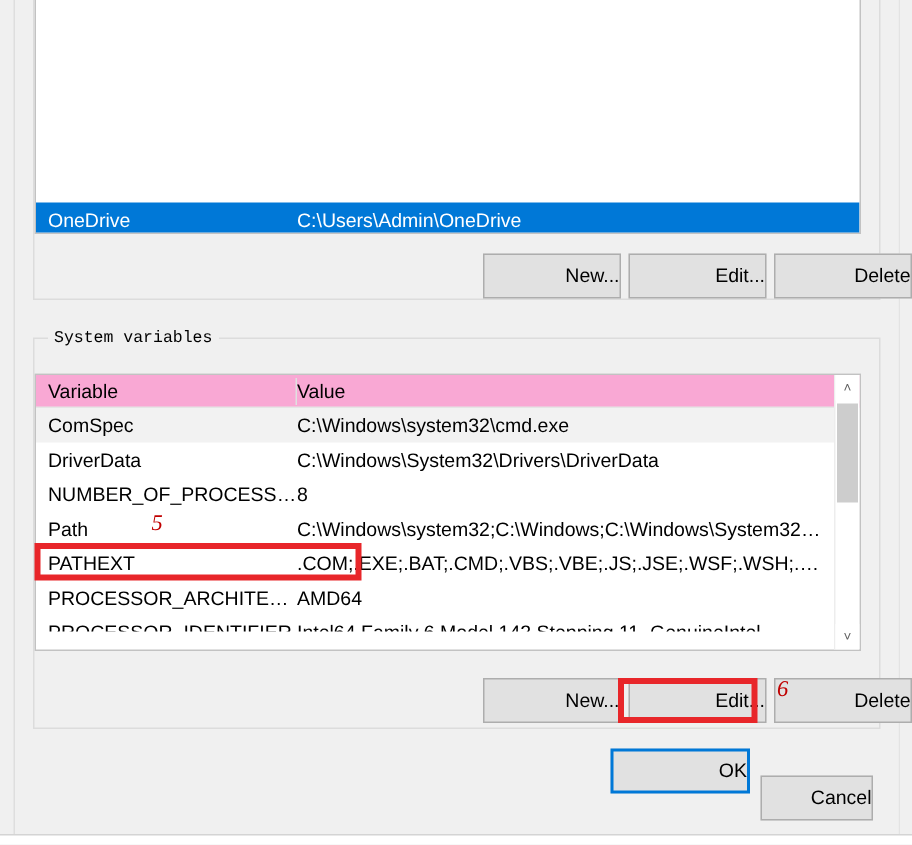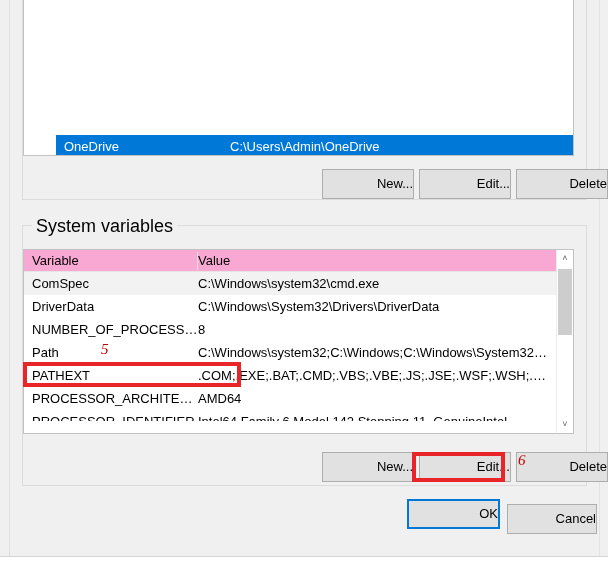--- a/index.html
+++ b/index.html
@@ -102,21 +102,20 @@
     display: inline-block;
     vertical-align: top;
     overflow: hidden;
     white-space: nowrap;
     width: 360px;
     text-overflow: ellipsis;
   }
   .row.selected {
     background: #0078d7;
     color: #ffffff;
-    margin-left: 32px;
   }
   .row.hovered {
     background: #f2f2f2;
   }
 
   
   .btn {
     position: absolute;
     background: #e1e1e1;
     border: 1px solid #adadad;
@@ -144,23 +143,24 @@
     border: 1px solid #dcdcdc;
     box-sizing: border-box;
     background: transparent;
   }
   .group-legend {
     position: absolute;
     left: 22px;
     top: 219px;
     background: #f0f0f0;
     padding: 0 4px;
-    font-size: 18px;
+    font-size: 11px;
     color: #000;
     line-height: 15px;
+    font-family: Liberation Mono, monospace;
   }
   .lb-sys {
     left: 13px;
     top: 249px;
     width: 551px;
     height: 185px;
   }
   .hdr {
     height: 22px;
     line-height: 22px;
@@ -303,21 +303,21 @@
         <div class="sb-arrow sb-down">˅</div>
       </div>
 
     </div>
 
     <div class="btn" style="left:312px; top:452px; width:92px;">New...</div>
     <div class="btn" style="left:409px; top:452px; width:92px;">Edit...</div>
     <div class="btn" style="left:506px; top:452px; width:92px;">Delete</div>
 
     <div class="btn ok-focus" style="left:397px; top:499px; width:93px;">OK</div>
-    <div class="btn" style="left:497px; top:504px; width:90px;">Cancel</div>
+    <div class="btn" style="left:497px; top:517px; width:75px;">Cancel</div>
 
   </div>
 
   <div class="anno-box" style="left:23px; top:362px; width:218px; height:25px;"></div>
   <div class="anno-num" style="left:101px; top:341px;">5</div>
 
   <div class="anno-box" style="left:412px; top:452px; width:93px; height:30px;"></div>
   <div class="anno-num" style="left:518px; top:452px;">6</div>
 
   <div class="bottom-strip"></div>

